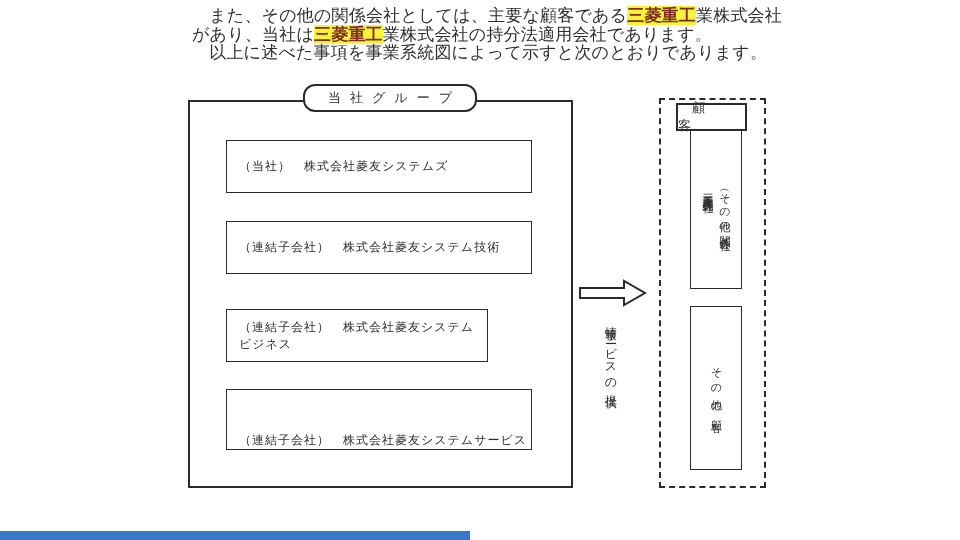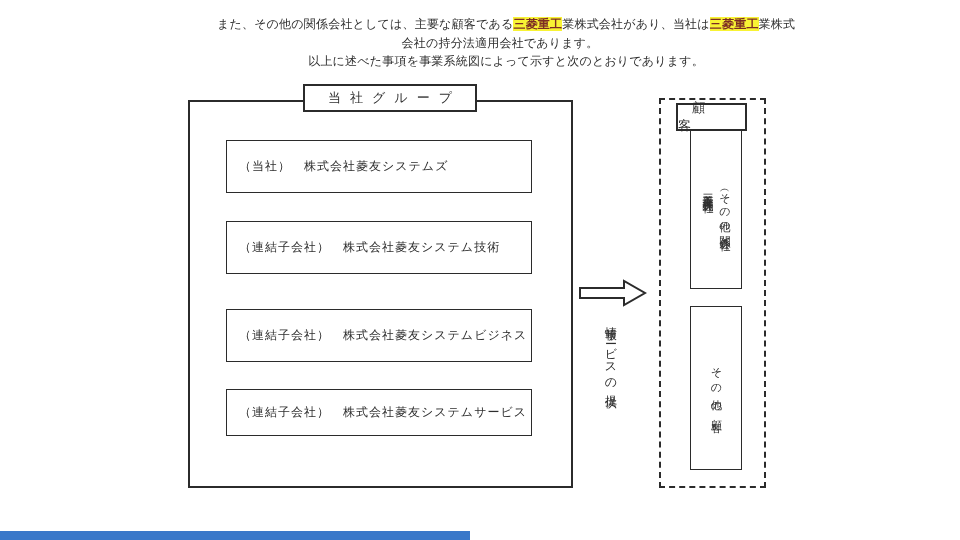--- a/index.html
+++ b/index.html
@@ -3,21 +3,21 @@
 <meta charset="utf-8">
 <style>
   html,body{margin:0;padding:0;background:#ffffff;}
   .page{
     position:relative;width:960px;height:540px;background:#ffffff;overflow:hidden;
     font-family:"Liberation Serif","DejaVu Serif",serif;color:#2e2e2e;
   }
   
   .para{
     position:absolute;left:188px;top:3px;width:600px;
-    font-size:12px;line-height:18.5px;letter-spacing:0.2px;margin:12px;text-align:center;
+    font-size:17px;line-height:18.5px;letter-spacing:0.2px;margin:4px;
   }
   .para p{margin:0;}
   .hl{background:#f8f334;color:#7c2c24;font-weight:bold;}
   
   .box{position:absolute;border:2px solid #2b2b2b;background:#ffffff;box-sizing:border-box;}
   .thin{border-width:1.5px;}
   .dashed{border-style:dashed;background:transparent;}
   .titlebox{
     display:flex;align-items:center;justify-content:center;
     font-size:13px;z-index:3;
@@ -30,21 +30,21 @@
     display:flex;align-items:center;justify-content:center;z-index:2;
   }
   .vtext{
     writing-mode:vertical-rl;text-orientation:mixed;
     font-size:11px;line-height:17px;letter-spacing:1px;
   }
   .arrow-label{
     position:absolute;writing-mode:vertical-rl;text-orientation:mixed;
     font-size:12px;letter-spacing:2px;
   }
-  .spread6{letter-spacing:9px;text-indent:9px;}
+  .spread6{letter-spacing:9px;text-indent:9px;border-radius:12px;}
   .spread14{letter-spacing:14px;text-indent:14px;margin-top:19px;}
   .accent-bar{position:absolute;left:0;top:531px;width:470px;height:9px;}
   svg{display:block;}
 </style>
 </head>
 <body>
 
 <div class="page">
 
   <div class="para">
@@ -56,24 +56,24 @@
   <div class="box titlebox spread6" style="left:303px;top:84px;width:174px;height:28px;">
     <span>当社グループ</span>
   </div>
 
   <div class="box thin companybox" style="left:226px;top:140px;width:306px;height:53px;">
     <span>（当社）　株式会社菱友システムズ</span>
   </div>
   <div class="box thin companybox" style="left:226px;top:221px;width:306px;height:53px;">
     <span>（連結子会社）　株式会社菱友システム技術</span>
   </div>
-  <div class="box thin companybox" style="left:226px;top:309px;width:306px;height:53px;">
+  <div class="box thin companybox" style="left:226px;top:309px;width:262px;height:53px;">
     <span>（連結子会社）　株式会社菱友システムビジネス</span>
   </div>
-  <div class="box thin companybox" style="left:226px;top:389px;width:306px;height:47px;">
+  <div class="box thin companybox" style="left:226px;top:389px;width:306px;height:61px;align-items:flex-end;">
     <span>（連結子会社）　株式会社菱友システムサービス</span>
   </div>
 
   <div style="position:absolute;left:579px;top:279px;width:68px;height:28px;">
     <svg width="68" height="28" viewBox="0 0 68 28">
       <polygon points="1,9 45,9 45,2 66,14 45,26 45,19 1,19" fill="#ffffff" stroke="#2b2b2b" stroke-width="2" stroke-linejoin="miter"></polygon>
     </svg>
   </div>
   <div class="arrow-label" style="left:602px;top:317px;height:132px;">情報サービスの提供</div>
 

